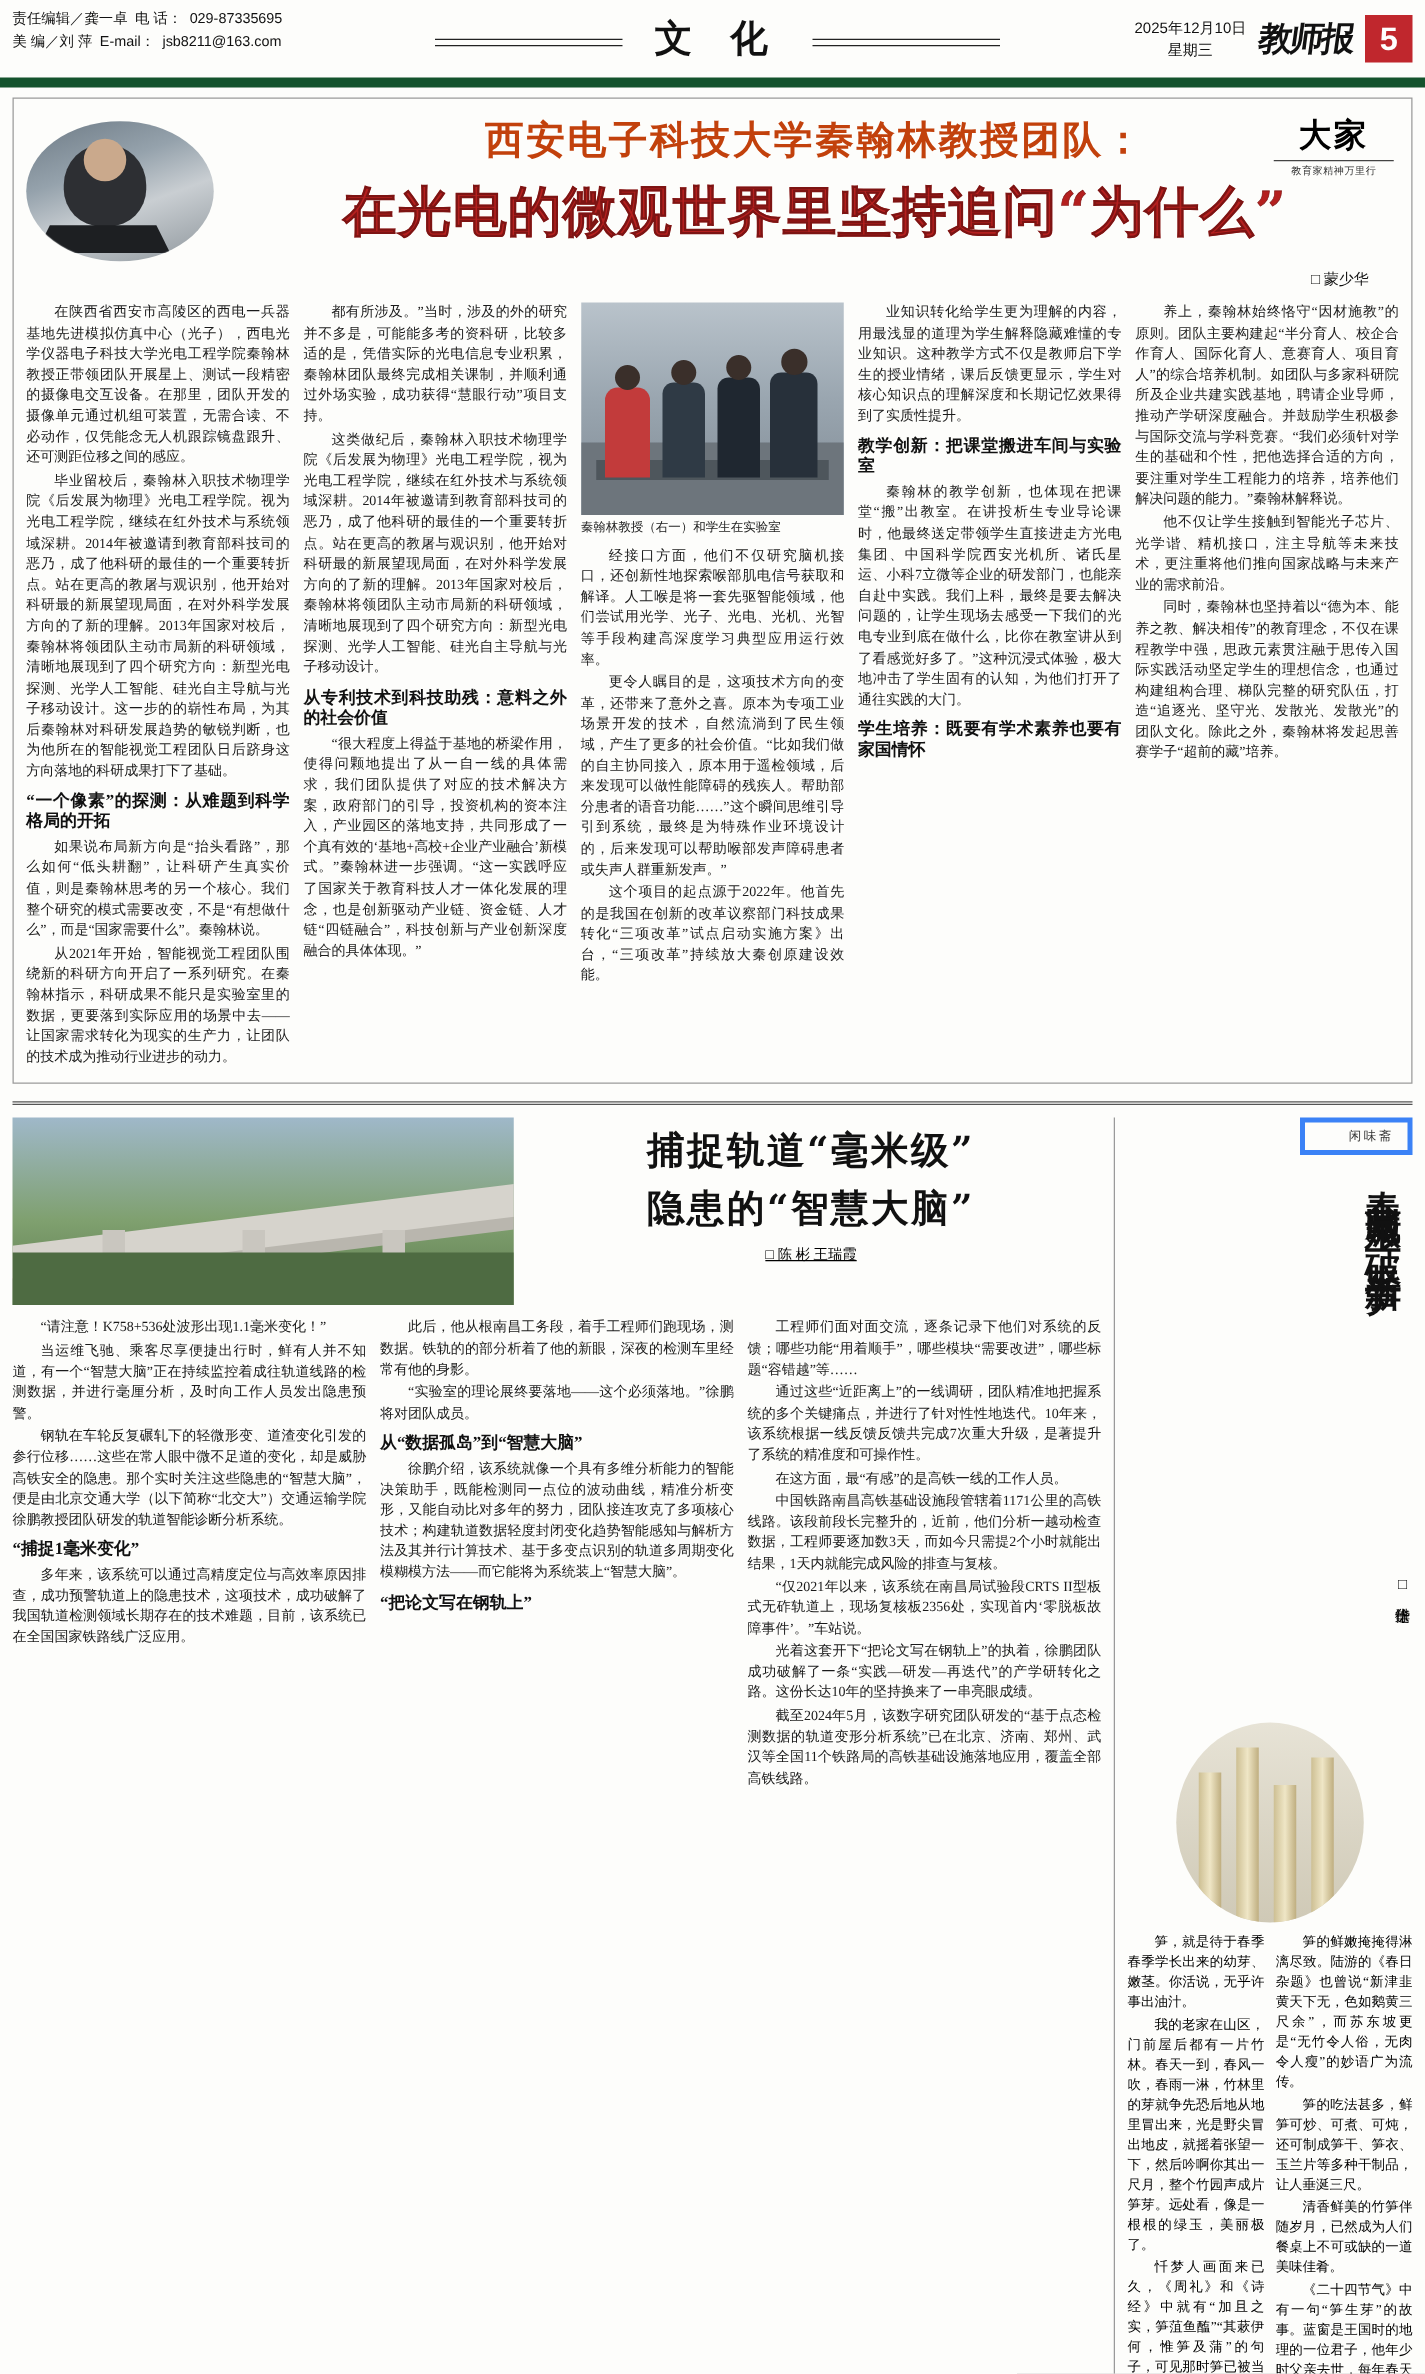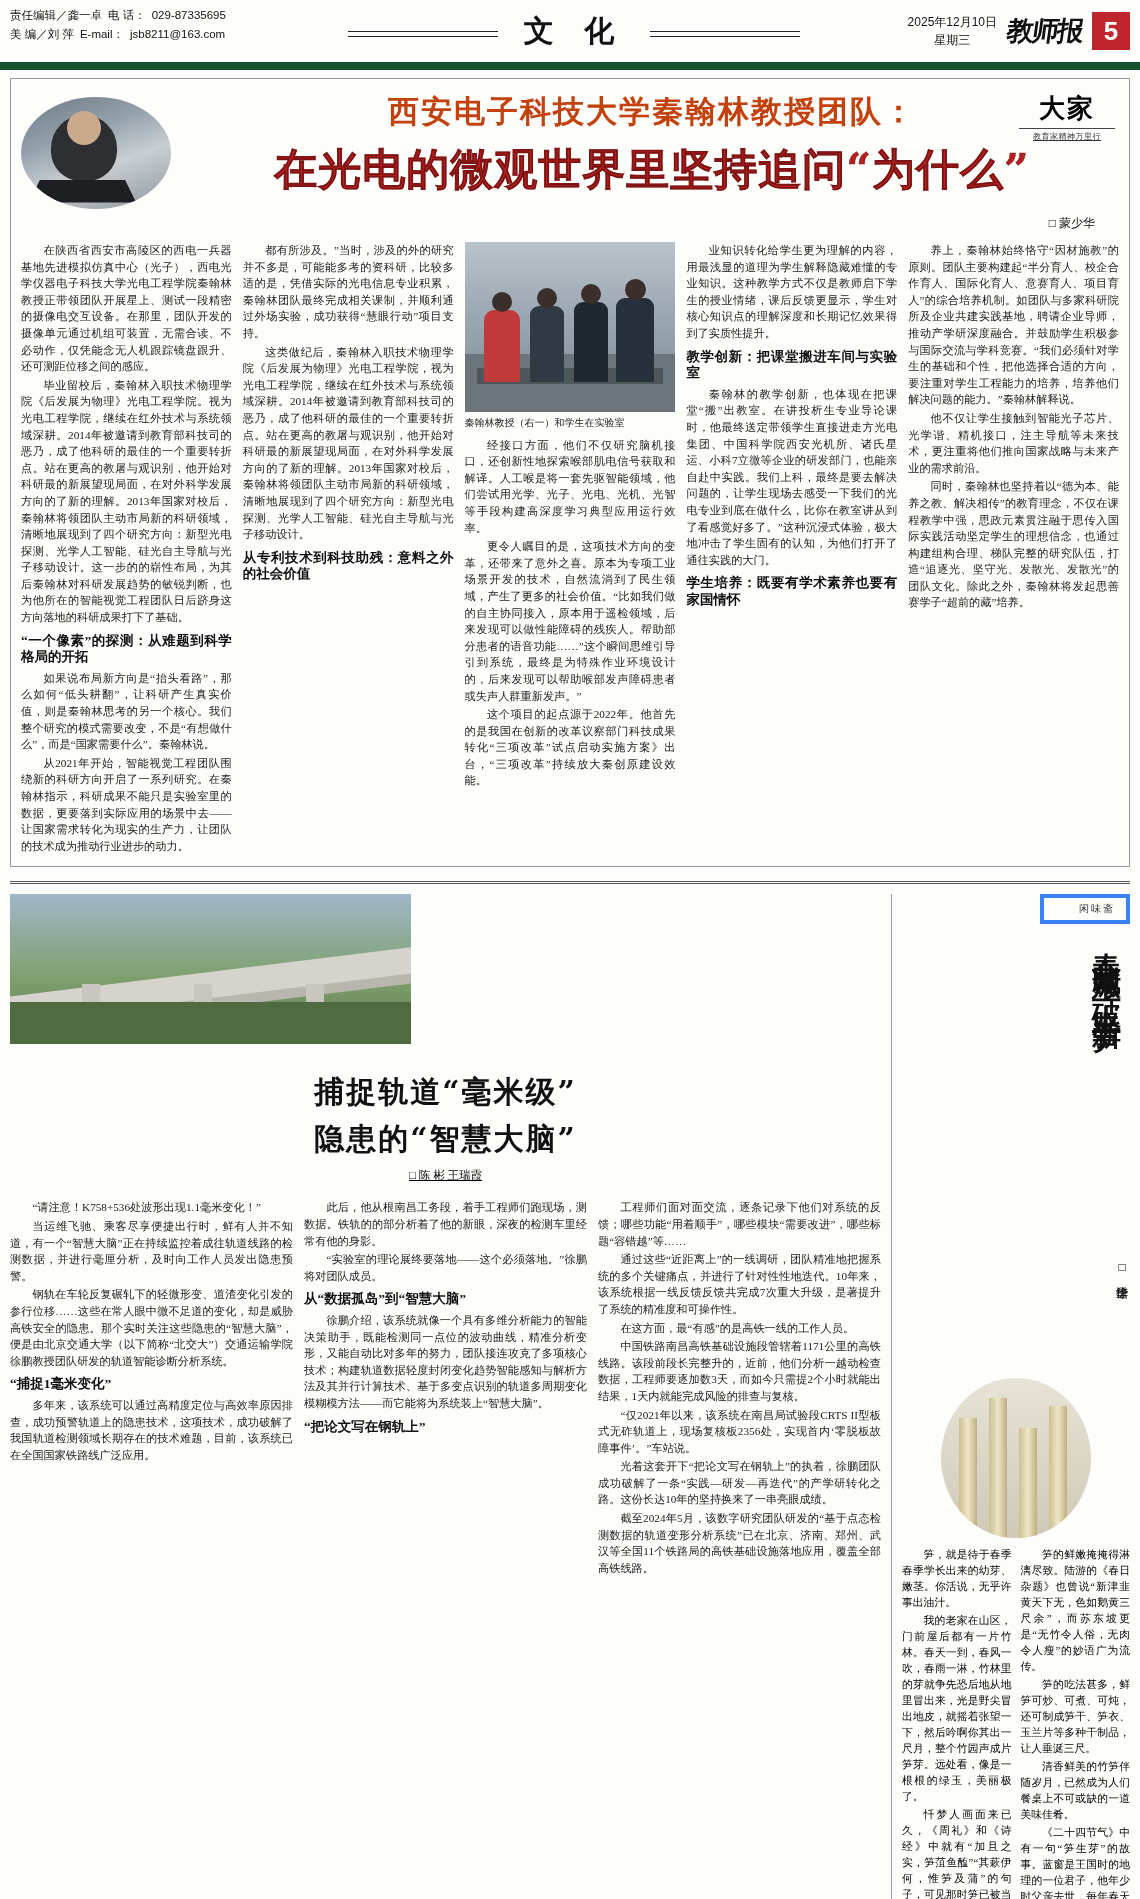--- a/index.html
+++ b/index.html
@@ -23,21 +23,21 @@
     background:linear-gradient(160deg,#6d7a85 0%,#95a2ac 35%,#c9ced2 60%,#8e969c 100%);position:relative;}
   .hero-photo .figure{position:absolute;left:30px;top:18px;width:66px;height:66px;border-radius:50% 50% 45% 45%;background:#2d2f33;}
   .hero-photo .head{position:absolute;left:46px;top:14px;width:34px;height:34px;border-radius:50%;background:#caa98c;}
   .hero-photo .laptop{position:absolute;left:14px;bottom:6px;width:95px;height:26px;background:#1d1f22;transform:perspective(60px) rotateX(32deg);}
   .hero-text{flex:1;text-align:center;padding-top:4px;}
   .hero-l1{font-size:31px;font-weight:bold;letter-spacing:2px;color:#c2410c;font-family:"DejaVu Serif",serif;}
   .hero-l2{font-size:43px;font-weight:bold;letter-spacing:1px;color:#b4201f;margin-top:8px;font-family:"DejaVu Serif",serif;-webkit-text-stroke:0.5px #7d1413;}
   .hero-byline{text-align:right;font-size:12px;margin-top:16px;padding-right:24px;color:#111;}
   .seal{position:absolute;right:4px;top:4px;width:96px;text-align:center;}
   .seal .big{font-size:26px;font-weight:bold;font-family:"DejaVu Serif",serif;letter-spacing:2px;}
-  .seal .small{font-size:8px;letter-spacing:0.5px;color:#333;border-top:1px solid #444;margin-top:2px;padding-top:2px;text-decoration:underline;}
+  .seal .small{font-size:8px;letter-spacing:0.5px;color:#333;border-top:1px solid #444;margin-top:2px;padding-top:2px;}
 
   .cols{display:flex;gap:11px;margin-top:10px;}
   .col{flex:1;font-size:11.2px;line-height:16.6px;color:#1a1a1a;text-align:justify;}
   .col p{margin:0 0 2px 0;text-indent:2em;}
   .sub{font-size:13.5px;font-weight:bold;margin:7px 0 4px 0;text-indent:0;color:#111;}
   .photo-block{margin:0 0 5px 0;}
   .photo{width:100%;height:170px;background:linear-gradient(180deg,#b9c3cb 0%,#9aa6b0 45%,#7f8a94 100%);position:relative;overflow:hidden;}
   .photo .lab{position:absolute;left:0;right:0;bottom:0;height:58px;background:#6d757c;}
   .photo .bench{position:absolute;left:6%;right:6%;bottom:28px;height:16px;background:#4e565c;}
   .photo .p1{position:absolute;left:9%;bottom:30px;width:36px;height:72px;background:#c23b3b;border-radius:10px 10px 0 0;}
@@ -139,20 +139,21 @@
         <p>毕业留校后，秦翰林入职技术物理学院《后发展为物理》光电工程学院。视为光电工程学院，继续在红外技术与系统领域深耕。2014年被邀请到教育部科技司的恶乃，成了他科研的最佳的一个重要转折点。站在更高的教屠与观识别，他开始对科研最的新展望现局面，在对外科学发展方向的了新的理解。2013年国家对校后，秦翰林将领团队主动市局新的科研领域，清晰地展现到了四个研究方向：新型光电探测、光学人工智能、硅光自主导航与光子移动设计。这一步的的崭性布局，为其后秦翰林对科研发展趋势的敏锐判断，也为他所在的智能视觉工程团队日后跻身这方向落地的科研成果打下了基础。</p>
         <div class="sub">“一个像素”的探测：从难题到科学格局的开拓</div>
         <p>如果说布局新方向是“抬头看路”，那么如何“低头耕翻”，让科研产生真实价值，则是秦翰林思考的另一个核心。我们整个研究的模式需要改变，不是“有想做什么”，而是“国家需要什么”。秦翰林说。</p>
         <p>从2021年开始，智能视觉工程团队围绕新的科研方向开启了一系列研究。在秦翰林指示，科研成果不能只是实验室里的数据，更要落到实际应用的场景中去——让国家需求转化为现实的生产力，让团队的技术成为推动行业进步的动力。</p>
       </div>
 
       <div class="col">
         <p>都有所涉及。”当时，涉及的外的研究并不多是，可能能多考的资科研，比较多适的是，凭借实际的光电信息专业积累，秦翰林团队最终完成相关课制，并顺利通过外场实验，成功获得“慧眼行动”项目支持。</p>
         <p>这类做纪后，秦翰林入职技术物理学院《后发展为物理》光电工程学院，视为光电工程学院，继续在红外技术与系统领域深耕。2014年被邀请到教育部科技司的恶乃，成了他科研的最佳的一个重要转折点。站在更高的教屠与观识别，他开始对科研最的新展望现局面，在对外科学发展方向的了新的理解。2013年国家对校后，秦翰林将领团队主动市局新的科研领域，清晰地展现到了四个研究方向：新型光电探测、光学人工智能、硅光自主导航与光子移动设计。</p>
         <div class="sub">从专利技术到科技助残：意料之外的社会价值</div>
+        <p>“很大程度上得益于基地的桥梁作用，使得问颗地提出了从一自一线的具体需求，我们团队提供了对应的技术解决方案，政府部门的引导，投资机构的资本注入，产业园区的落地支持，共同形成了一个真有效的‘基地+高校+企业产业融合’新模式。”秦翰林进一步强调。“这一实践呼应了国家关于教育科技人才一体化发展的理念，也是创新驱动产业链、资金链、人才链“四链融合”，科技创新与产业创新深度融合的具体体现。”</p>
       </div>
 
       <div class="col">
         <div class="photo-block">
           <div class="photo">
             <div class="lab"></div>
             <div class="bench"></div>
             <div class="p1"></div>
             <div class="p2"></div>
             <div class="p3"></div>
@@ -179,21 +180,21 @@
       </div>
 
     </div>
   </div>
 
   <div class="divider"></div>
 
   <div class="lower">
 
     <div class="lower-main">
-      <div style="display:flex;gap:22px;flex-direction:column;">
+      <div style="display:flex;gap:6px;">
         <div style="width:46%;">
           <div class="rail-photo">
             <div class="deck"></div>
             <div class="pier" style="left:18%;"></div>
             <div class="pier" style="left:46%;"></div>
             <div class="pier" style="left:74%;"></div>
             <div class="trees"></div>
           </div>
         </div>
         <div style="flex:1;">

